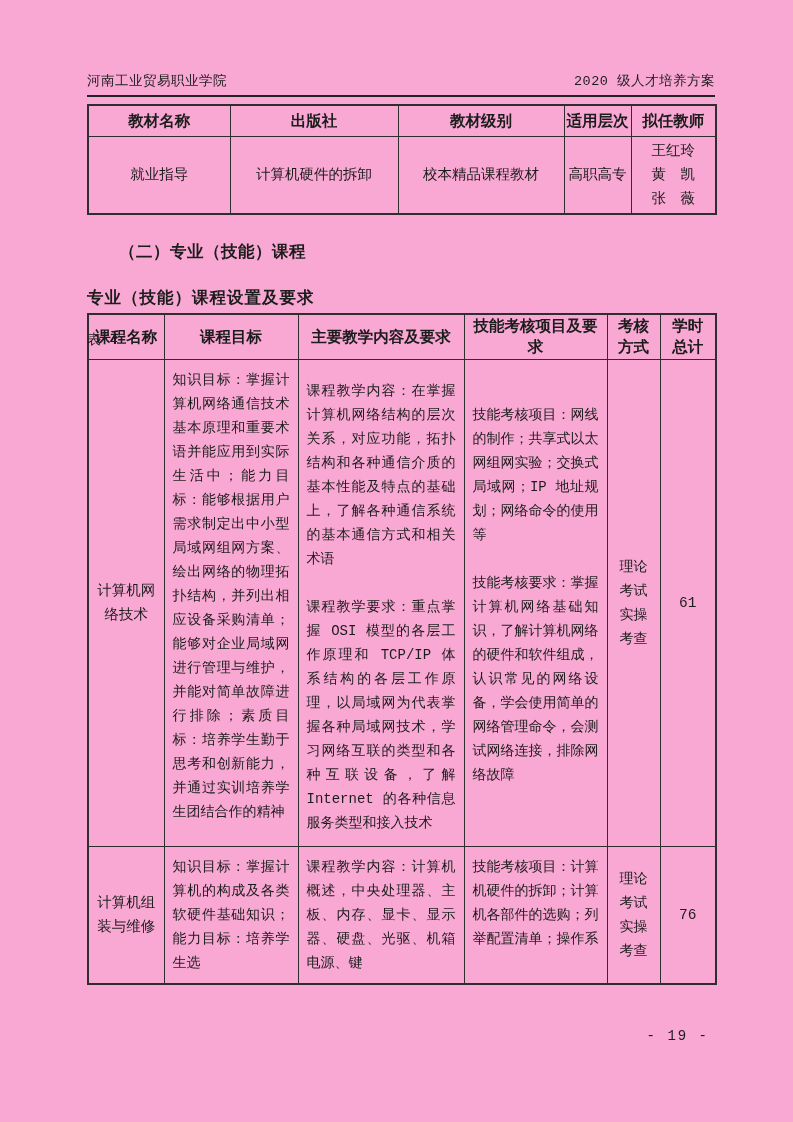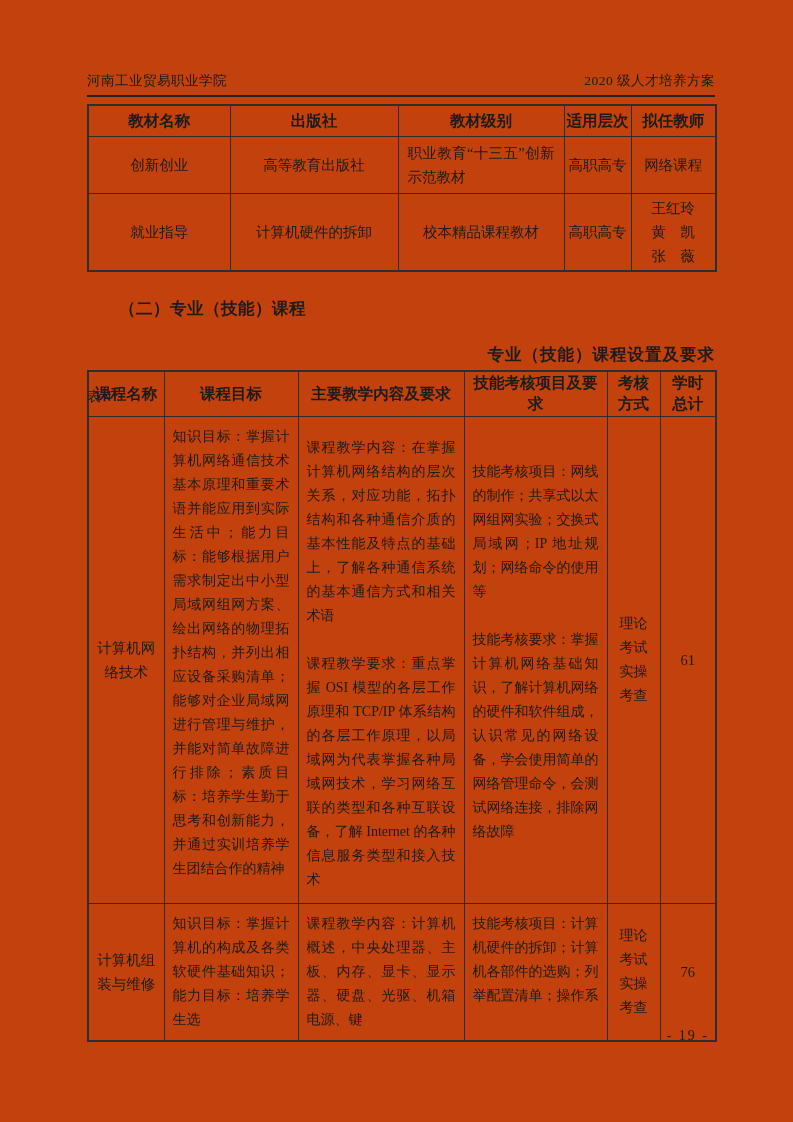--- a/index.html
+++ b/index.html
@@ -1,20 +1,20 @@
 <!DOCTYPE html>
 <html><head>
 <meta charset="utf-8">
 <style>
   html,body { margin:0; padding:0; background:#e8e8e8; }
   .page {
     position:relative;
     width:793px; height:1122px;
-    background:#c2410c;
-    font-family:Liberation Serif, serif;
+    background:#f9a8d4;
+    font-family:Liberation Mono, monospace;
     color:#1c1c1c;
     overflow:hidden;
     margin:0 auto;
   }
   .content { position:absolute; left:87px; top:72px; width:628px; }
 
   
   .run-head {
     display:flex; justify-content:space-between; align-items:flex-end;
     font-size:13.5px; letter-spacing:0.5px;
@@ -35,21 +35,21 @@
   .t1 th { height:26px; }
   .t1 td { text-align:center; vertical-align:middle; padding:2px; }
   .t1 .r1 td{height:52px}.t1 .r2 td{height:42px}.t1 .r3 td{height:52px}.t1 .r4 td{height:62px}
   .t1 td.level-left { text-align:justify; text-justify:inter-character; padding:2px 9px; }
   .pre { white-space:pre-line; }
 
   
   .sec-heading { margin-top:26px; padding-left:32px; font-size:16.5px; font-weight:bold; letter-spacing:0.5px; }
   .caption { position:relative; margin-top:15px; height:24px; }
   .caption .tbl-label { position:absolute; left:0; top:11px; font-size:14px;margin-top:33px; }
-  .caption .tbl-title { text-align:right; font-size:16.5px; font-weight:bold; letter-spacing:1px;margin-top:24px; }
+  .caption .tbl-title { text-align:left; font-size:16.5px; font-weight:bold; letter-spacing:1px;margin-top:24px; }
 
   
   .t2 { margin-top:2px; }
   .t2 .c1{width:76px}.t2 .c2{width:134px}.t2 .c3{width:166px}.t2 .c4{width:143px}.t2 .c5{width:53px}.t2 .c6{width:56px}
   .t2 th { height:44px; padding:0 5px; font-size:15.5px; }
   .t2 td { font-size:14px; }
   .t2 .name-cell { text-align:center; vertical-align:middle; padding:0 7px; font-size:14.5px; }
   .t2 .txt { vertical-align:top; text-align:justify; text-justify:inter-character; padding:8px; }
   .t2 .txt p { margin:0; }
   .t2 .txt p.gap { margin-top:24px; }
@@ -82,27 +82,20 @@
           <col class="c4">
           <col class="c5">
         </colgroup>
       <tbody>
           <tr>
         <th>教材名称</th>
         <th>出版社</th>
         <th>教材级别</th>
         <th>适用层次</th>
         <th>拟任教师</th>
-      </tr>
-      <tr class="r3">
-        <td>创新创业</td>
-        <td>高等教育出版社</td>
-        <td class="level-left">职业教育“十三五”创新示范教材</td>
-        <td>高职高专</td>
-        <td>网络课程</td>
       </tr>
       <tr class="r4">
         <td>就业指导</td>
         <td>计算机硬件的拆卸</td>
         <td>校本精品课程教材</td>
         <td>高职高专</td>
         <td class="pre">王红玲
 黄　凯
 张　薇</td>
       </tr>

